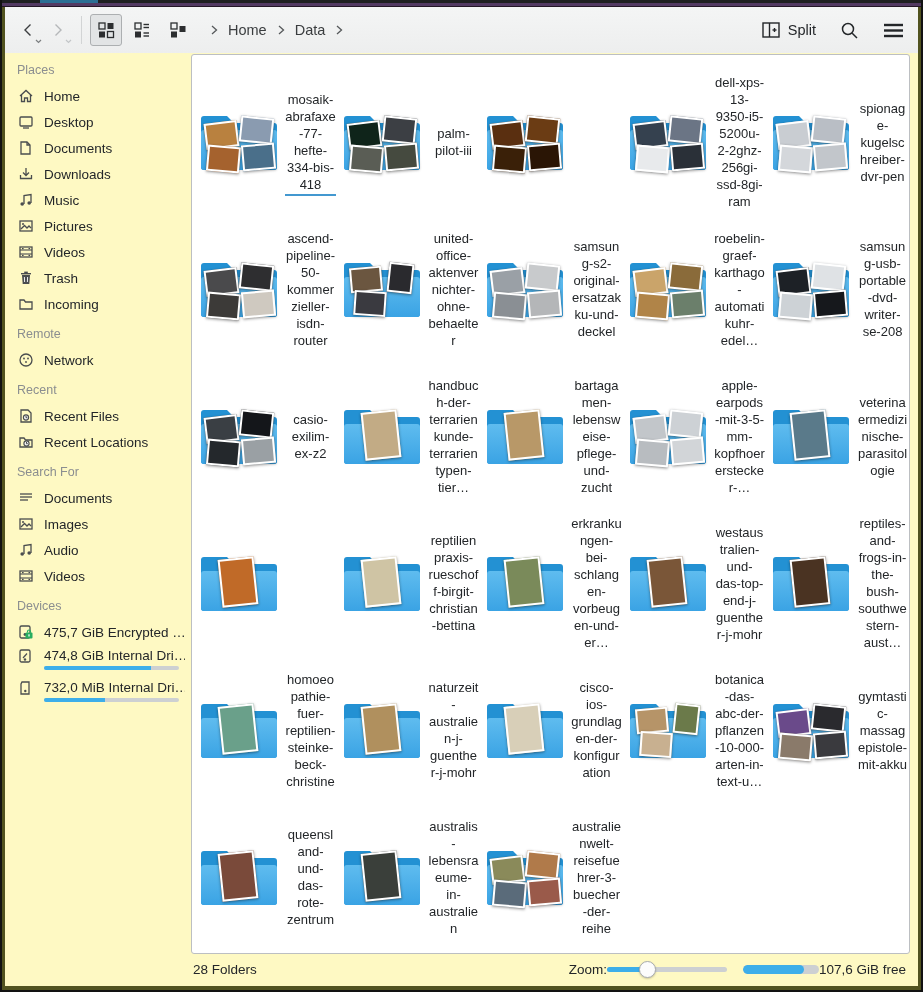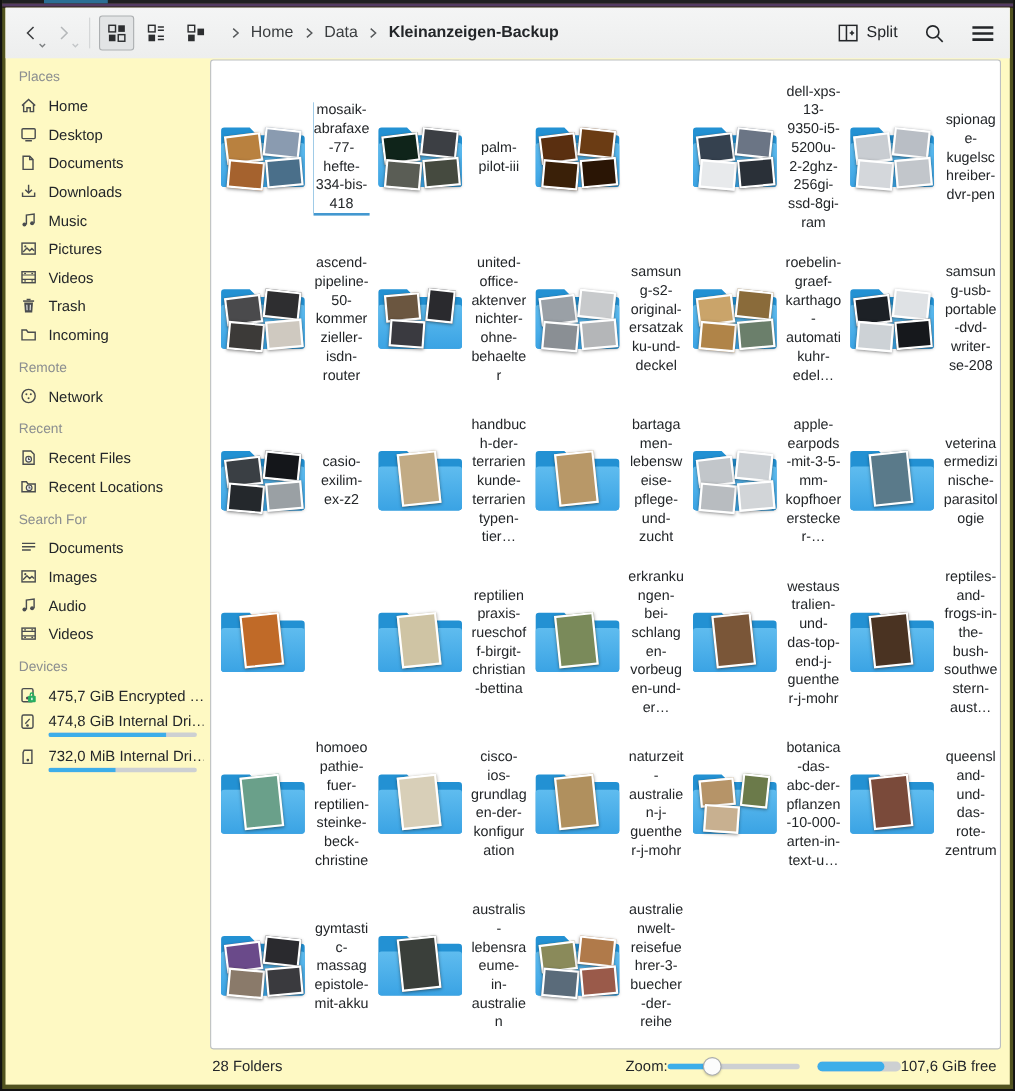--- a/index.html
+++ b/index.html
@@ -137,21 +137,20 @@
             <svg width="8" height="10" viewBox="0 0 8 10">
               <path d="M2 1 L6.5 5 L2 9" fill="none" stroke="#55585a" stroke-width="1.3"></path>
             </svg>
           </span>
         <span class="crumb">Data</span>
         <span class="csep">
             <svg width="8" height="10" viewBox="0 0 8 10">
               <path d="M2 1 L6.5 5 L2 9" fill="none" stroke="#55585a" stroke-width="1.3"></path>
             </svg>
           </span>
-        <span class="crumb current">Kleinanzeigen-Backup</span>
       </div>
       <div class="tb-right">
         <div class="splitbtn">
           <svg width="19" height="17" viewBox="0 0 19 17">
             <rect x="1" y="1" width="16" height="14" fill="none" stroke="#232629" stroke-width="1.4"></rect>
             <line x1="7.5" y1="1" x2="7.5" y2="15" stroke="#232629" stroke-width="1.4"></line>
             <line x1="10.5" y1="8" x2="14.5" y2="8" stroke="#232629" stroke-width="1.4"></line>
             <line x1="12.5" y1="6" x2="12.5" y2="10" stroke="#232629" stroke-width="1.4"></line>
           </svg>
           <span>Split</span>
@@ -637,68 +636,68 @@
                   <span class="ph" style="left:27px;top:15px;width:36px;height:48px;transform:rotate(-6deg);background:#6aa08a"></span>
                 </div>
                 <div class="flabel">homoeopathie-fuer-reptilien-steinke-beck-christine</div>
               </div>
               <div class="tile">
                 <div class="ficon">
                   <svg class="fsvg" width="84" height="64" viewBox="0 0 84 64">
   <path d="M4 10 a3 3 0 0 1 3 -3 h23 l7 7 h40 a3 3 0 0 1 3 3 v41 a3 3 0 0 1 -3 3 H7 a3 3 0 0 1 -3 -3 z" fill="#2391d3"></path>
   <rect x="4" y="21" width="76" height="40" rx="3" fill="url(#fg)"></rect>
 </svg>
+                  <span class="ph" style="left:27px;top:15px;width:36px;height:48px;transform:rotate(-6deg);background:#b0905e"></span>
+                </div>
+                <div class="flabel">naturzeit-australien-j-guenther-j-mohr</div>
+              </div>
+              <div class="tile">
+                <div class="ficon">
+                  <svg class="fsvg" width="84" height="64" viewBox="0 0 84 64">
+  <path d="M4 10 a3 3 0 0 1 3 -3 h23 l7 7 h40 a3 3 0 0 1 3 3 v41 a3 3 0 0 1 -3 3 H7 a3 3 0 0 1 -3 -3 z" fill="#2391d3"></path>
+  <rect x="4" y="21" width="76" height="40" rx="3" fill="url(#fg)"></rect>
+</svg>
                   <span class="ph" style="left:27px;top:15px;width:36px;height:48px;transform:rotate(-6deg);background:#d8cfb8"></span>
                 </div>
                 <div class="flabel">cisco-ios-grundlagen-der-konfiguration</div>
-              </div>
-              <div class="tile">
-                <div class="ficon">
-                  <svg class="fsvg" width="84" height="64" viewBox="0 0 84 64">
-  <path d="M4 10 a3 3 0 0 1 3 -3 h23 l7 7 h40 a3 3 0 0 1 3 3 v41 a3 3 0 0 1 -3 3 H7 a3 3 0 0 1 -3 -3 z" fill="#2391d3"></path>
-  <rect x="4" y="21" width="76" height="40" rx="3" fill="url(#fg)"></rect>
-</svg>
-                  <span class="ph" style="left:27px;top:15px;width:36px;height:48px;transform:rotate(-6deg);background:#b0905e"></span>
-                </div>
-                <div class="flabel">naturzeit-australien-j-guenther-j-mohr</div>
               </div>
               <div class="tile">
                 <div class="ficon">
                   <svg class="fsvg" width="84" height="64" viewBox="0 0 84 64">
   <path d="M4 10 a3 3 0 0 1 3 -3 h23 l7 7 h40 a3 3 0 0 1 3 3 v41 a3 3 0 0 1 -3 3 H7 a3 3 0 0 1 -3 -3 z" fill="#2391d3"></path>
   <rect x="4" y="21" width="76" height="40" rx="3" fill="url(#fg)"></rect>
 </svg>
                   <span class="ph" style="left:14px;top:18px;width:32px;height:25px;transform:rotate(-5deg);background:#b69468"></span>
                   <span class="ph" style="left:52px;top:14px;width:25px;height:30px;transform:rotate(6deg);background:#6b7a4a"></span>
                   <span class="ph" style="left:18px;top:42px;width:32px;height:25px;transform:rotate(4deg);background:#c8b090"></span>
                 </div>
                 <div class="flabel">botanica-das-abc-der-pflanzen-10-000-arten-in-text-u…</div>
-              </div>
-              <div class="tile">
-                <div class="ficon">
-                  <svg class="fsvg" width="84" height="64" viewBox="0 0 84 64">
-  <path d="M4 10 a3 3 0 0 1 3 -3 h23 l7 7 h40 a3 3 0 0 1 3 3 v41 a3 3 0 0 1 -3 3 H7 a3 3 0 0 1 -3 -3 z" fill="#2391d3"></path>
-  <rect x="4" y="21" width="76" height="40" rx="3" fill="url(#fg)"></rect>
-</svg>
-                  <span class="ph" style="left:27px;top:15px;width:36px;height:48px;transform:rotate(-6deg);background:#7a4a3a"></span>
-                </div>
-                <div class="flabel">queensland-und-das-rote-zentrum</div>
               </div>
               <div class="tile">
                 <div class="ficon">
                   <svg class="fsvg" width="84" height="64" viewBox="0 0 84 64">
   <path d="M4 10 a3 3 0 0 1 3 -3 h23 l7 7 h40 a3 3 0 0 1 3 3 v41 a3 3 0 0 1 -3 3 H7 a3 3 0 0 1 -3 -3 z" fill="#2391d3"></path>
   <rect x="4" y="21" width="76" height="40" rx="3" fill="url(#fg)"></rect>
 </svg>
                   <span class="ph" style="left:12px;top:20px;width:33px;height:26px;transform:rotate(-7deg);background:#6a4a8a"></span>
                   <span class="ph" style="left:47px;top:15px;width:33px;height:26px;transform:rotate(6deg);background:#2a2a2e"></span>
                   <span class="ph" style="left:14px;top:44px;width:33px;height:26px;transform:rotate(5deg);background:#8a7a6a"></span>
                   <span class="ph" style="left:49px;top:42px;width:33px;height:26px;transform:rotate(-5deg);background:#3a3a3e"></span>
                 </div>
                 <div class="flabel">gymtastic-massagepistole-mit-akku</div>
+              </div>
+              <div class="tile">
+                <div class="ficon">
+                  <svg class="fsvg" width="84" height="64" viewBox="0 0 84 64">
+  <path d="M4 10 a3 3 0 0 1 3 -3 h23 l7 7 h40 a3 3 0 0 1 3 3 v41 a3 3 0 0 1 -3 3 H7 a3 3 0 0 1 -3 -3 z" fill="#2391d3"></path>
+  <rect x="4" y="21" width="76" height="40" rx="3" fill="url(#fg)"></rect>
+</svg>
+                  <span class="ph" style="left:27px;top:15px;width:36px;height:48px;transform:rotate(-6deg);background:#7a4a3a"></span>
+                </div>
+                <div class="flabel">queensland-und-das-rote-zentrum</div>
               </div>
               <div class="tile">
                 <div class="ficon">
                   <svg class="fsvg" width="84" height="64" viewBox="0 0 84 64">
   <path d="M4 10 a3 3 0 0 1 3 -3 h23 l7 7 h40 a3 3 0 0 1 3 3 v41 a3 3 0 0 1 -3 3 H7 a3 3 0 0 1 -3 -3 z" fill="#2391d3"></path>
   <rect x="4" y="21" width="76" height="40" rx="3" fill="url(#fg)"></rect>
 </svg>
                   <span class="ph" style="left:27px;top:15px;width:36px;height:48px;transform:rotate(-6deg);background:#3a3f3a"></span>
                 </div>
                 <div class="flabel">australis-lebensraeume-in-australien</div>

